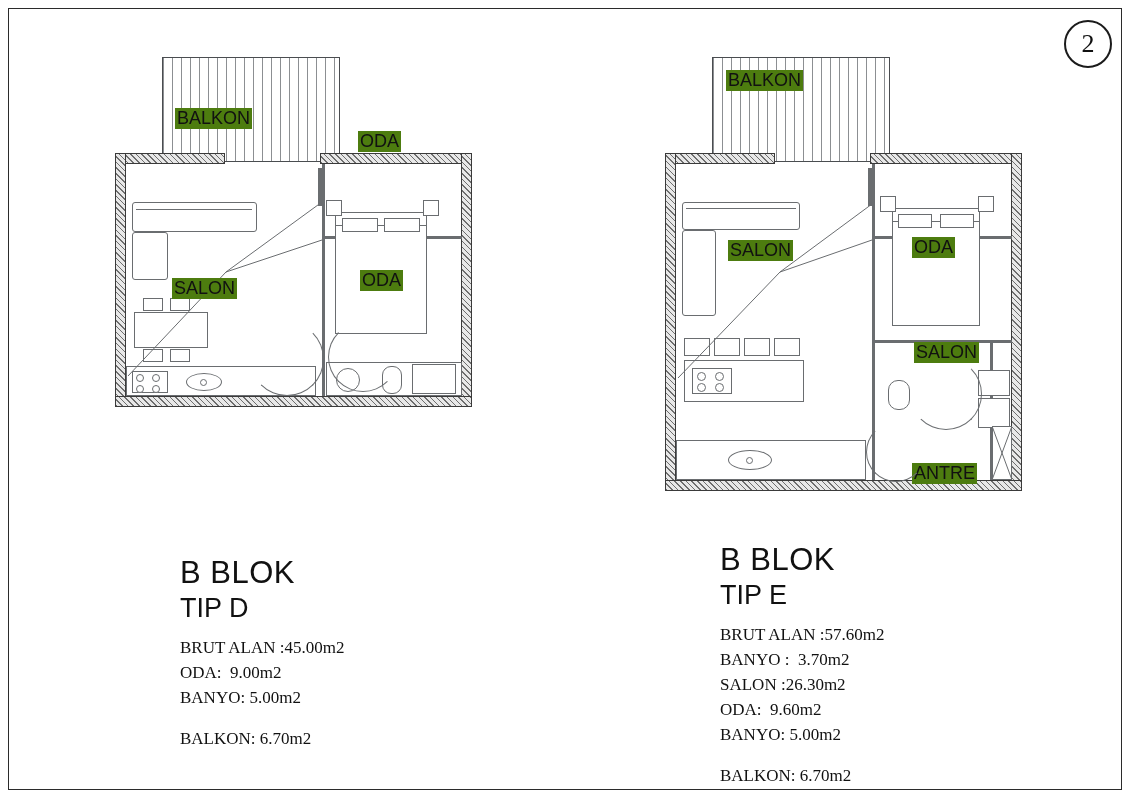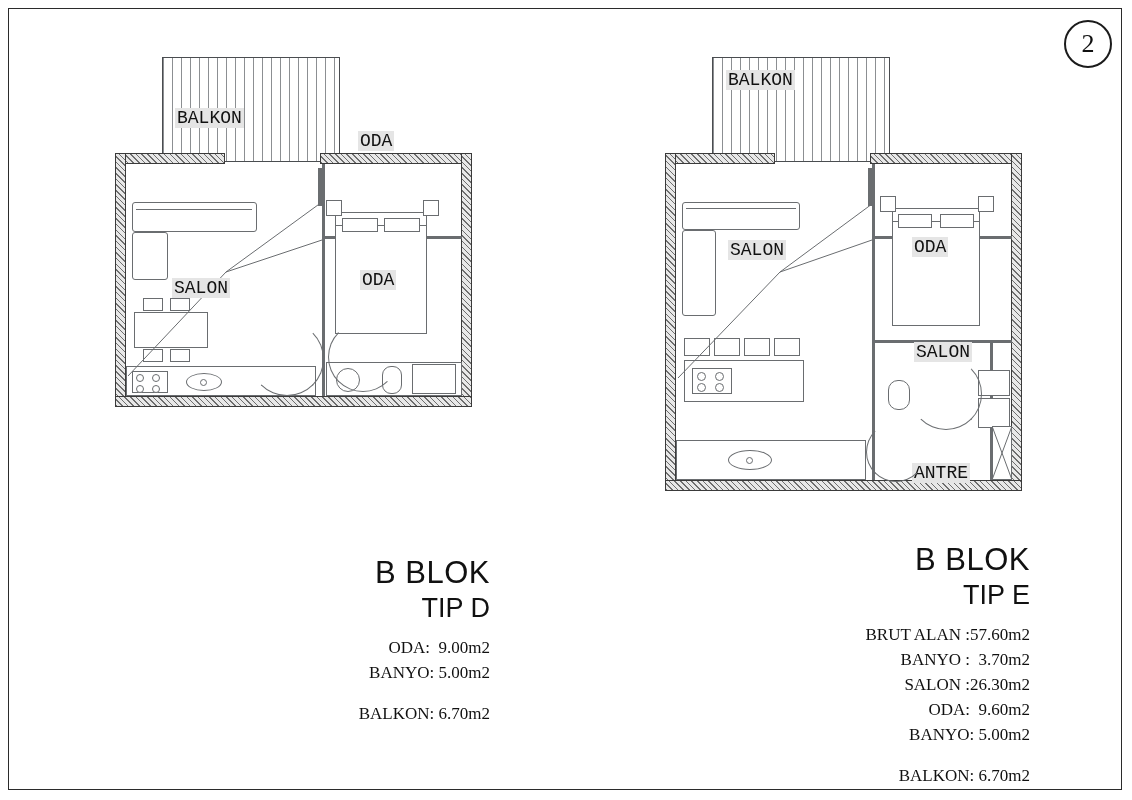--- a/index.html
+++ b/index.html
@@ -67,25 +67,25 @@
     position: absolute;
     background: #6a6d70;
   }
   .line {
     position: absolute;
     background: #6a6d70;
     height: 1px;
   }
   .label {
     position: absolute;
-    font-family: Liberation Mono, monospace;
+    font-family: Liberation Sans, sans-serif;
     font-size: 17px;
     color: #111;
     white-space: nowrap;
-    background: #e5e5e5;
+    background: #4d7c0f;
     padding: 0 2px;
   }
   .label.big { font-size: 18px; }
 
   
   .balcony {
     position: absolute;
     background:
       repeating-linear-gradient(90deg,
         #8c8f92 0px, #8c8f92 1px,
@@ -125,21 +125,21 @@
   }
   .diag {
     position: absolute;
     overflow: visible;
   }
   .diag svg { display: block; }
 
   
   .legend {
     position: absolute;
-    text-align: right;
+    text-align: left;
     color: #111;
   }
   .legend .blok {
     font-family: "Liberation Sans", sans-serif;
     font-size: 31px;
     line-height: 36px;
     letter-spacing: 0.5px;
   }
   .legend .tip {
     font-family: "Liberation Sans", sans-serif;
@@ -298,20 +298,21 @@
         <line x1="0" y1="0" x2="20" y2="54" stroke="#6a6d70" stroke-width="1"></line>
         <line x1="20" y1="0" x2="0" y2="54" stroke="#6a6d70" stroke-width="1"></line>
       </svg>
     </div>
     <div class="door-arc" style="left:206px; top:382px; width:60px; height:60px; border-color:#6a6d70; border-top-color:transparent; border-right-color:transparent;"></div>
   </div>
 
   <div class="legend" style="left:180px; top:555px; width:310px;">
     <div class="blok">B BLOK</div>
     <div class="tip">TIP D</div>
+    <div class="row">BRUT ALAN :45.00m2</div>
     <div class="row">ODA:  9.00m2</div>
     <div class="row">BANYO: 5.00m2</div>
     <div class="row spaced">BALKON: 6.70m2</div>
   </div>
 
   <div class="legend" style="left:720px; top:542px; width:310px;">
     <div class="blok">B BLOK</div>
     <div class="tip">TIP E</div>
     <div class="row">BRUT ALAN :57.60m2</div>
     <div class="row">BANYO :  3.70m2</div>

